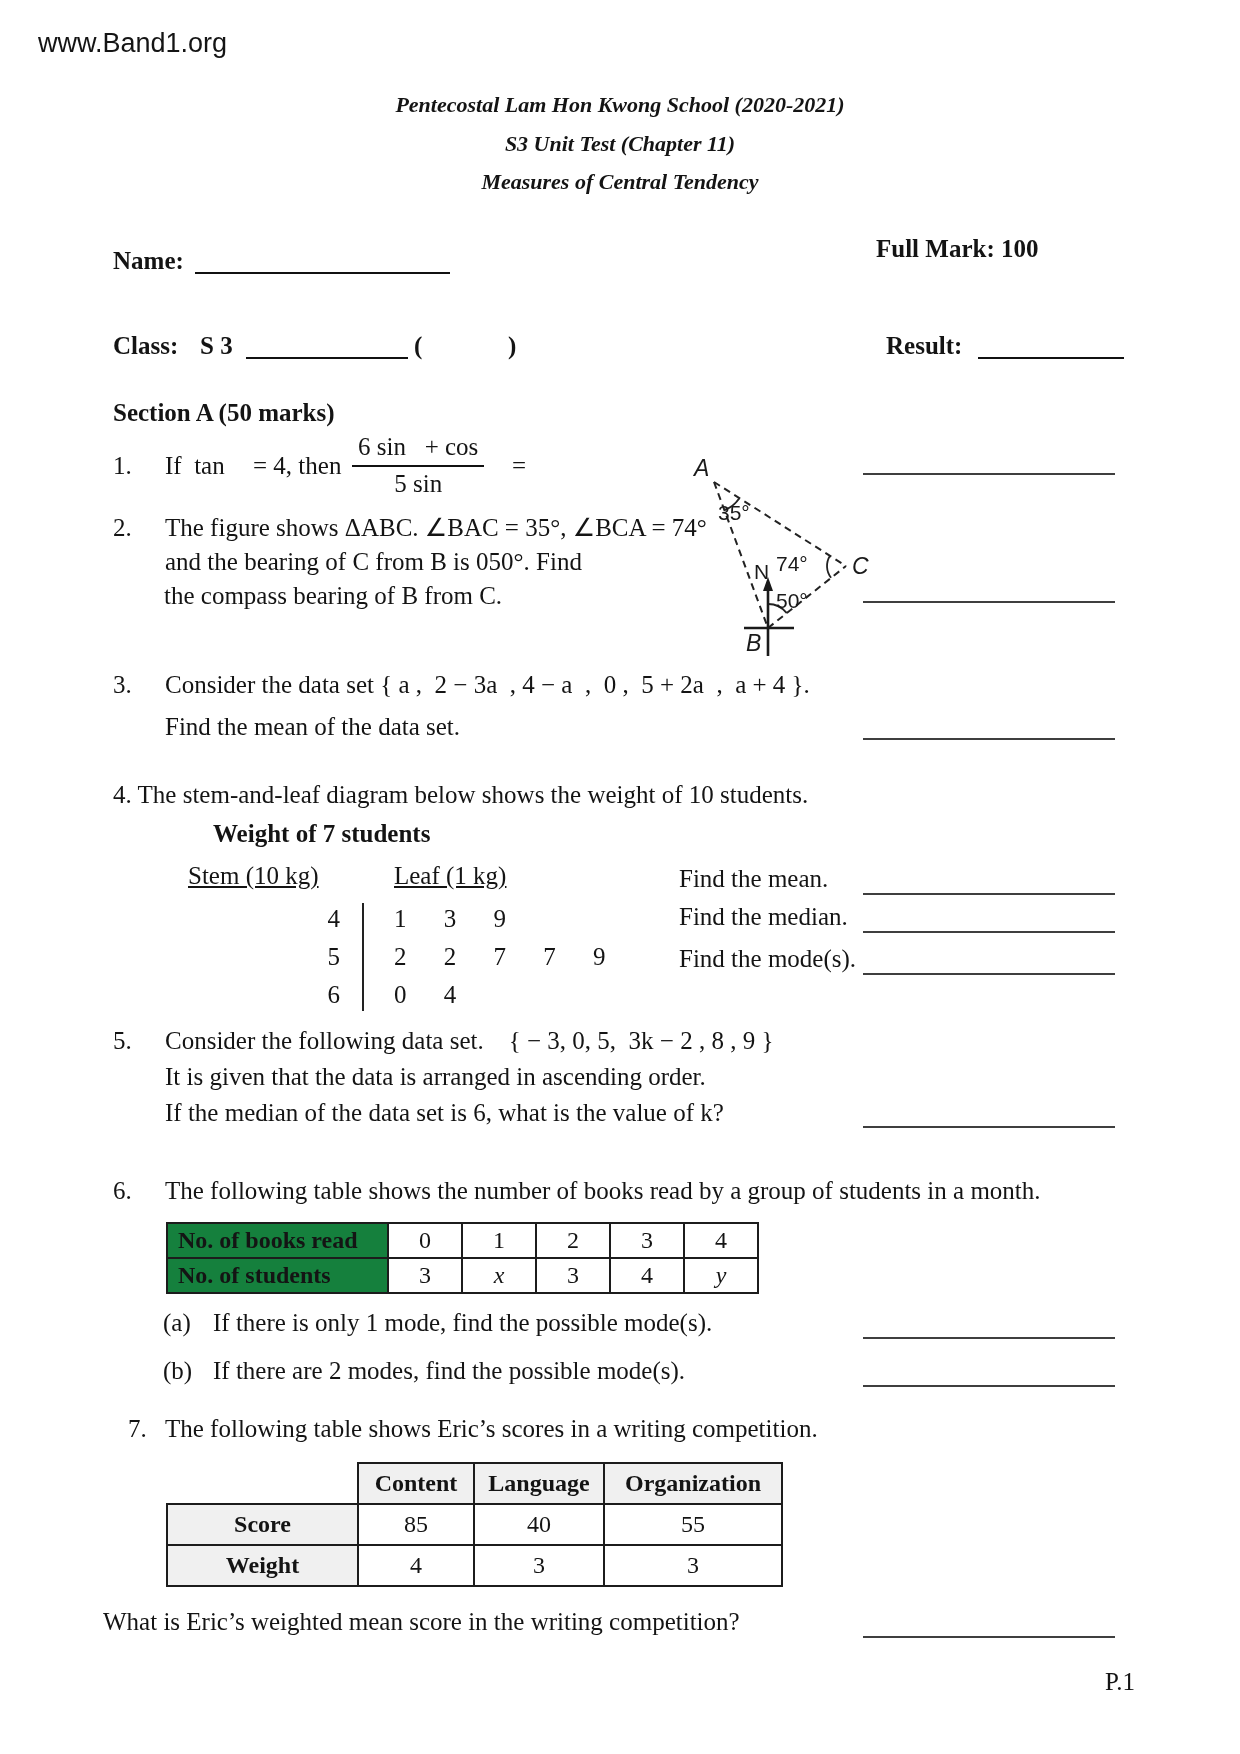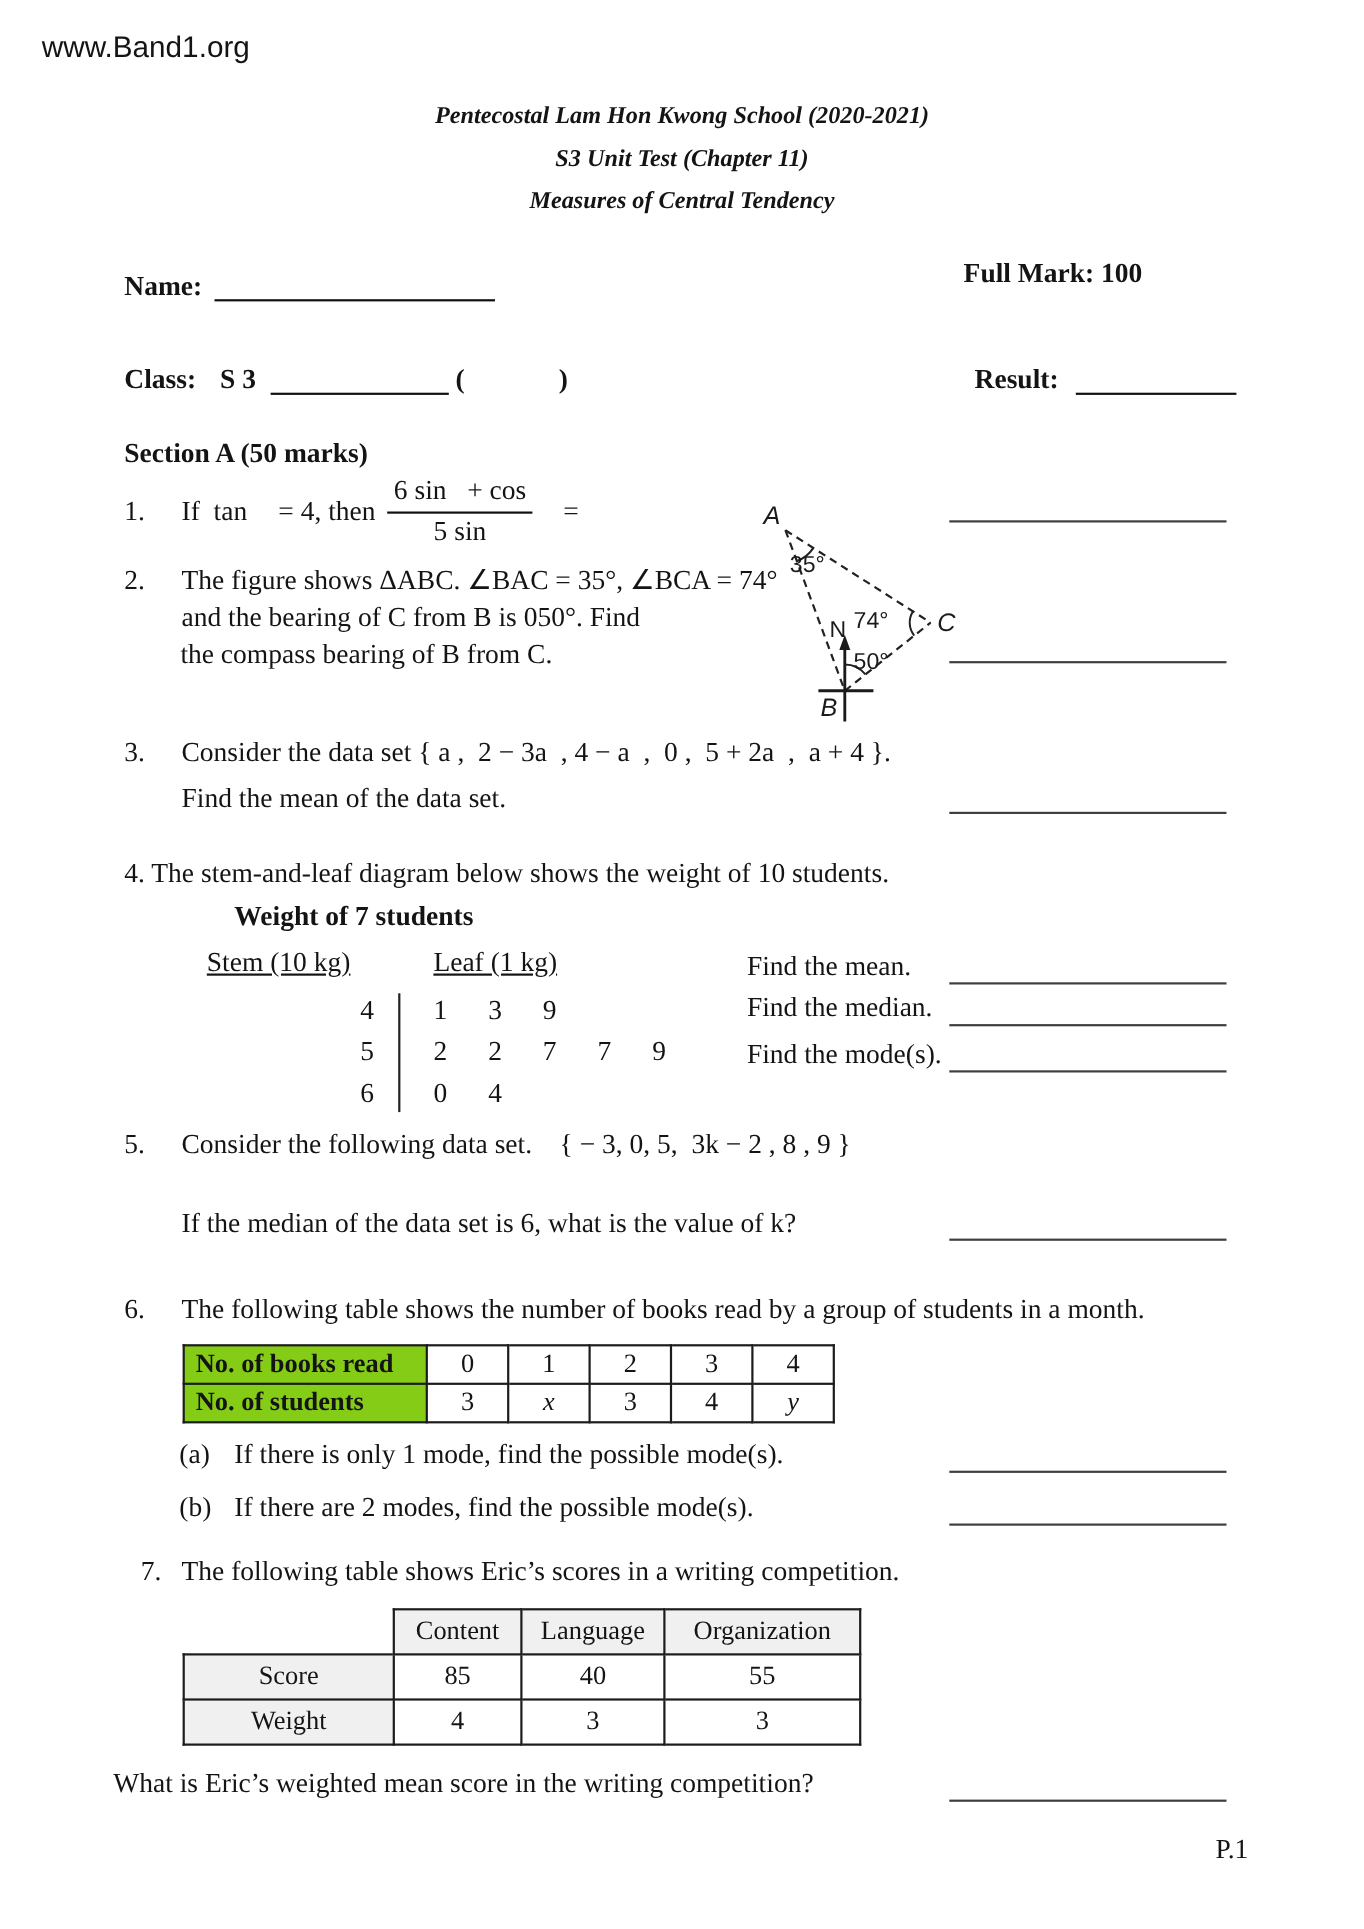--- a/index.html
+++ b/index.html
@@ -19,24 +19,24 @@
   .frac .num{font-size:25px;padding:0 6px 4px 6px;border-bottom:2px solid #111;white-space:pre;}
   .frac .den{font-size:25px;padding-top:3px;white-space:pre;}
   
   .sl-row{height:38px;line-height:38px;font-size:25px;}
   .sl-stem{display:inline-block;width:62px;text-align:right;padding-right:22px;}
   .sl-leaves{display:inline-block;padding-left:32px;word-spacing:31px;white-space:pre;}
   .sl-bar{position:absolute;width:0;border-left:2px solid #222;}
   
   table.q6{border-collapse:collapse;}
   table.q6 td{border:2px solid #1c1c1c;height:33px;font-size:24px;text-align:center;vertical-align:middle;padding:0;}
-  table.q6 td.hd{background:#84cc16;font-weight:bold;text-align:left;padding-left:10px;}
+  table.q6 td.hd{background:#15803d;font-weight:bold;text-align:left;padding-left:10px;}
   table.q7{border-collapse:collapse;}
   table.q7 td{border:2px solid #1c1c1c;height:39px;font-size:24px;text-align:center;vertical-align:middle;padding:0;}
-  table.q7 td.hd{background:#f0f0f0;font-weight:normal;}
+  table.q7 td.hd{background:#f0f0f0;font-weight:bold;}
   table.q7 td.ghost{border:none;background:#ffffff;}
   
   .fig text{font-family:"Liberation Sans",sans-serif;font-size:21px;fill:#1a1a1a;}
   .fig .lbl{font-style:italic;font-size:23px;}
 </style>
 </head>
 <body>
 
 <div class="page">
 
@@ -124,20 +124,21 @@
 
   <div class="abs t" style="left:679px;top:865px;">Find the mean.</div>
   <div class="blank" style="left:863px;top:893px;width:252px;"></div>
   <div class="abs t" style="left:679px;top:903px;">Find the median.</div>
   <div class="blank" style="left:863px;top:931px;width:252px;"></div>
   <div class="abs t" style="left:679px;top:945px;">Find the mode(s).</div>
   <div class="blank" style="left:863px;top:973px;width:252px;"></div>
 
   <div class="abs t" style="left:113px;top:1027px;">5.</div>
   <div class="abs t" style="left:165px;top:1027px;">Consider the following data set.    { − 3, 0, 5,  3k − 2 , 8 , 9 }</div>
+  <div class="abs t" style="left:165px;top:1063px;">It is given that the data is arranged in ascending order.</div>
   <div class="abs t" style="left:165px;top:1099px;">If the median of the data set is 6, what is the value of k?</div>
   <div class="blank" style="left:863px;top:1126px;width:252px;"></div>
 
   <div class="abs t" style="left:113px;top:1177px;">6.</div>
   <div class="abs t" style="left:165px;top:1177px;">The following table shows the number of books read by a group of students in a month.</div>
 
   <table class="q6 abs" style="left:166px;top:1222px;">
     <tbody>
         <tr>
       <td class="hd" style="width:209px;">No. of books read</td>

